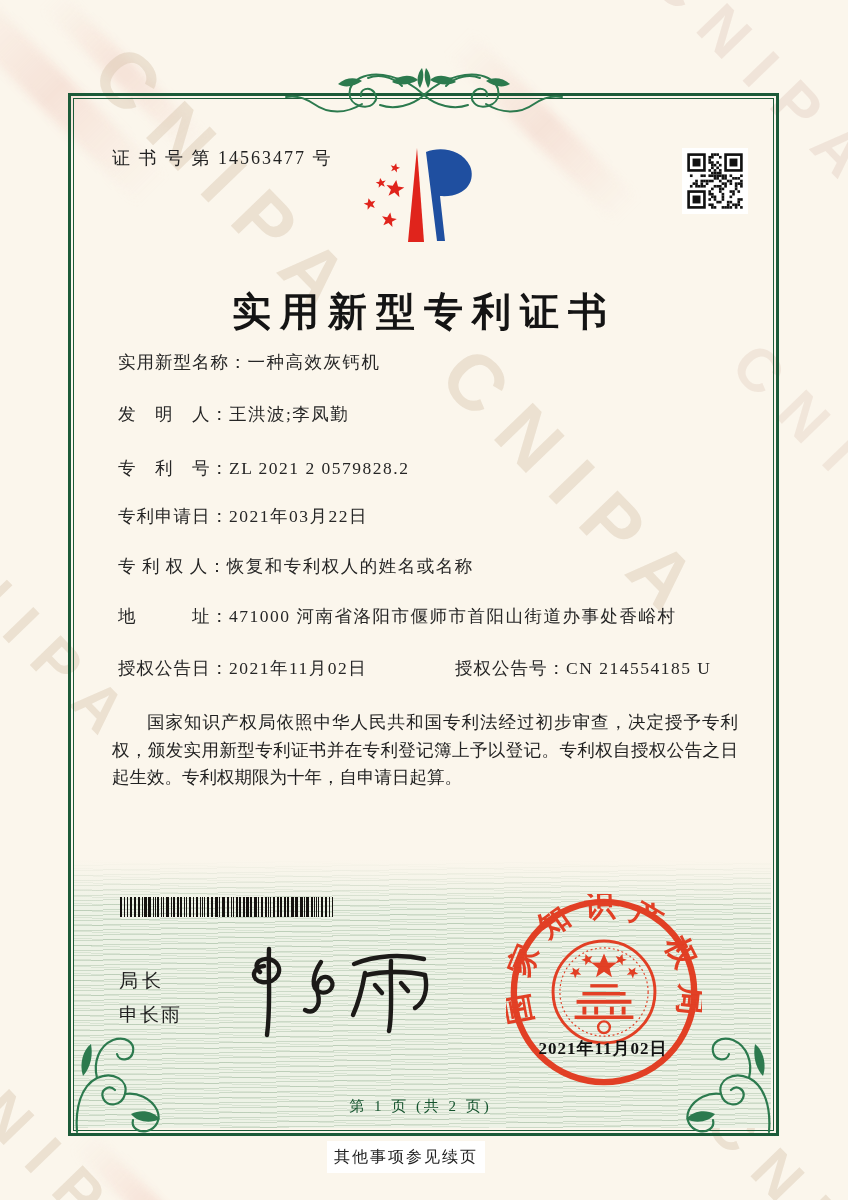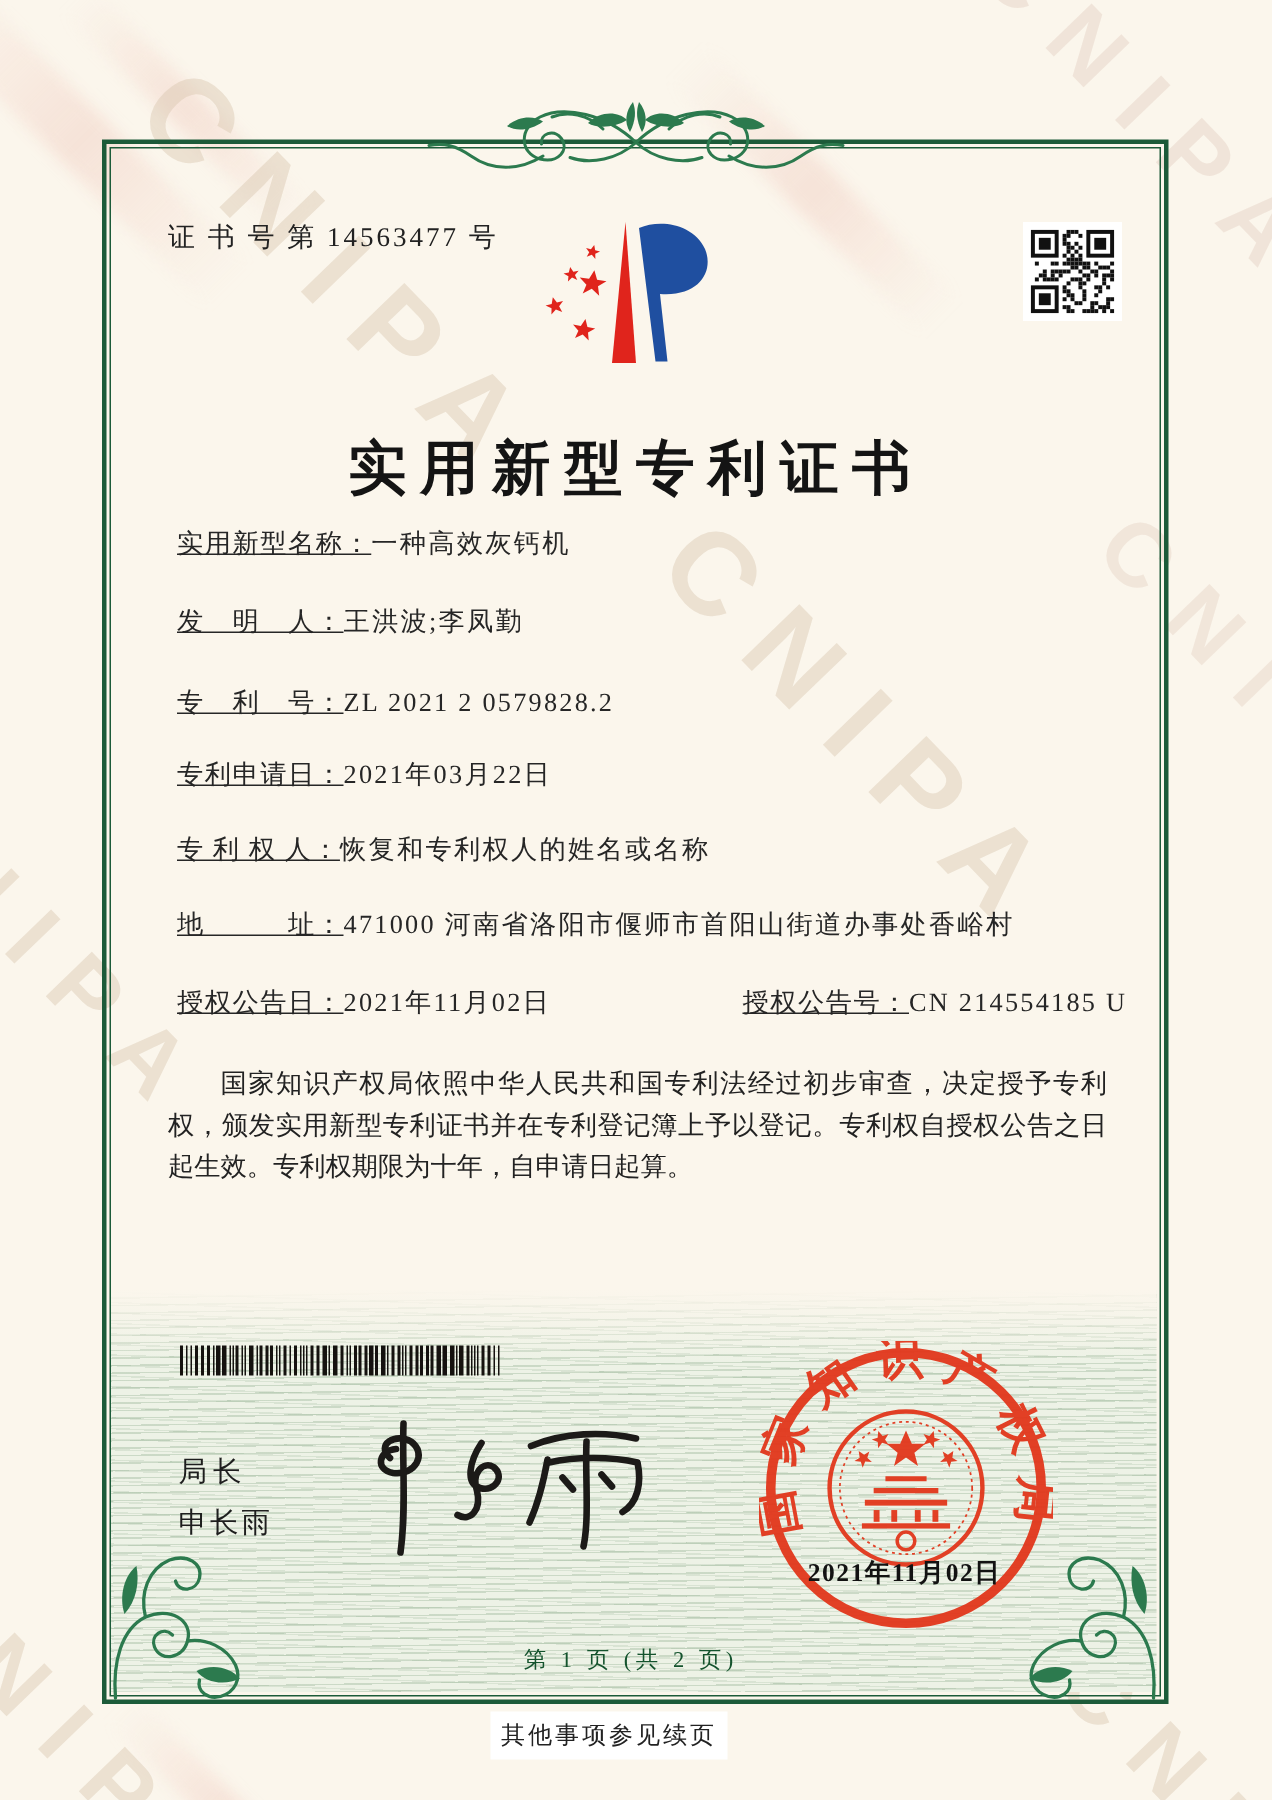--- a/index.html
+++ b/index.html
@@ -42,23 +42,23 @@
     background:linear-gradient(#fbf6ec, rgba(251,246,236,0));
   }
   
   .cert-no{left:112px;top:146px;font-size:18px;letter-spacing:2px;color:#222;}
   .logo{left:358px;top:144px;}
   .qr{left:682px;top:148px;width:66px;height:66px;background:#fff;}
   .title{left:0;right:0;top:247px;text-align:center;font-size:39px;font-weight:700;
     letter-spacing:9px;color:#141414;margin-top:38px;}
   
   .row{position:absolute;left:118px;font-size:17.5px;color:#262626;white-space:nowrap;}
-  .row .lbl{letter-spacing:1px;text-decoration:underline;}
+  .row .lbl{letter-spacing:1px;}
   .row .val{letter-spacing:1.5px;}
-  .grant2{position:absolute;left:337px;top:0;margin-left:40px;}
+  .grant2{position:absolute;left:337px;top:0;}
   
   .body-text{left:100px;top:697px;width:650px;font-size:17.5px;line-height:27.5px;
     color:#222;text-align:justify;}
   .body-text p{margin:12px;text-indent:2em;}
   
   .barcode{left:120px;top:897px;width:216px;height:20px;}
   .barcode i{position:absolute;top:0;bottom:0;background:#15120f;}
   .signer-title{left:119px;top:968px;font-size:19px;letter-spacing:4px;color:#1e1e1e;
     font-family:"Liberation Sans", sans-serif;}
   .signer-name{left:119px;top:1002px;font-size:19px;letter-spacing:2px;color:#1e1e1e;

